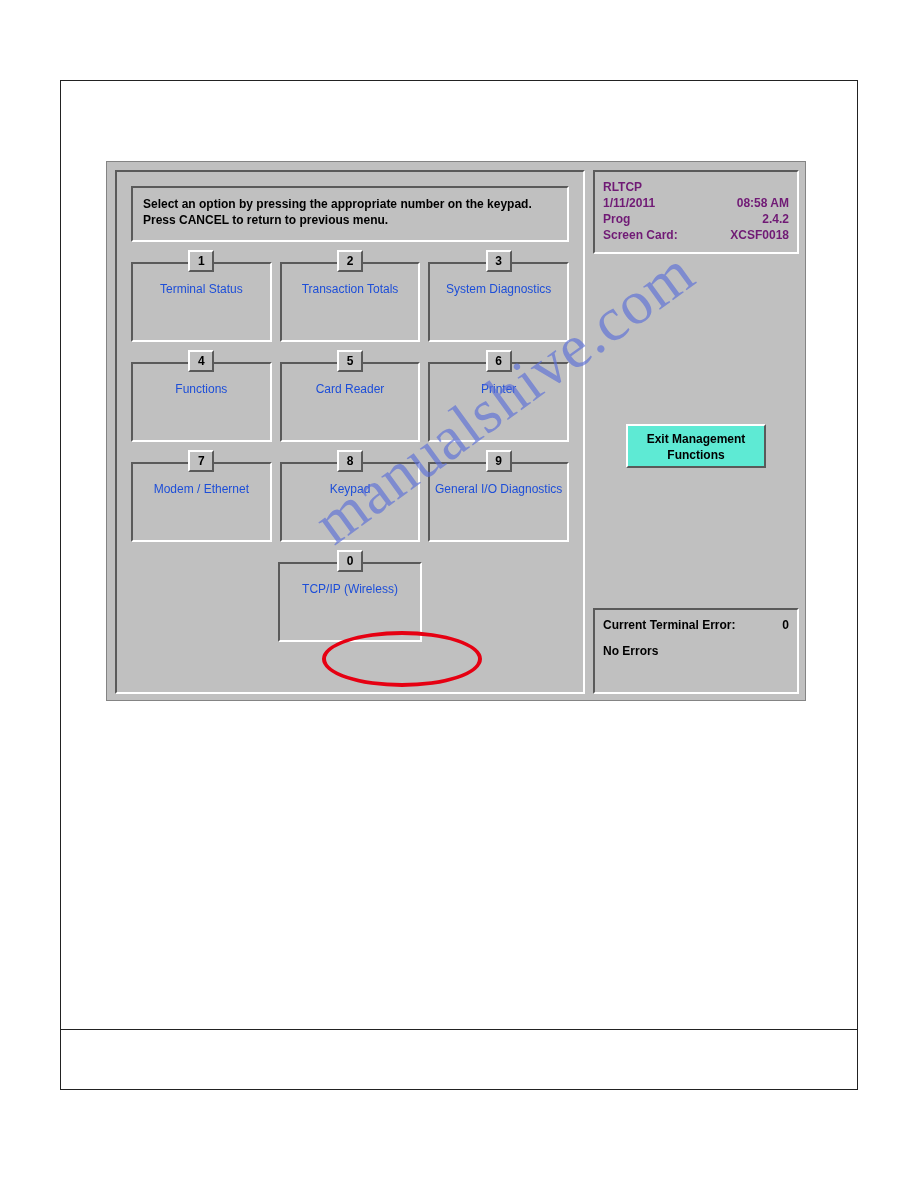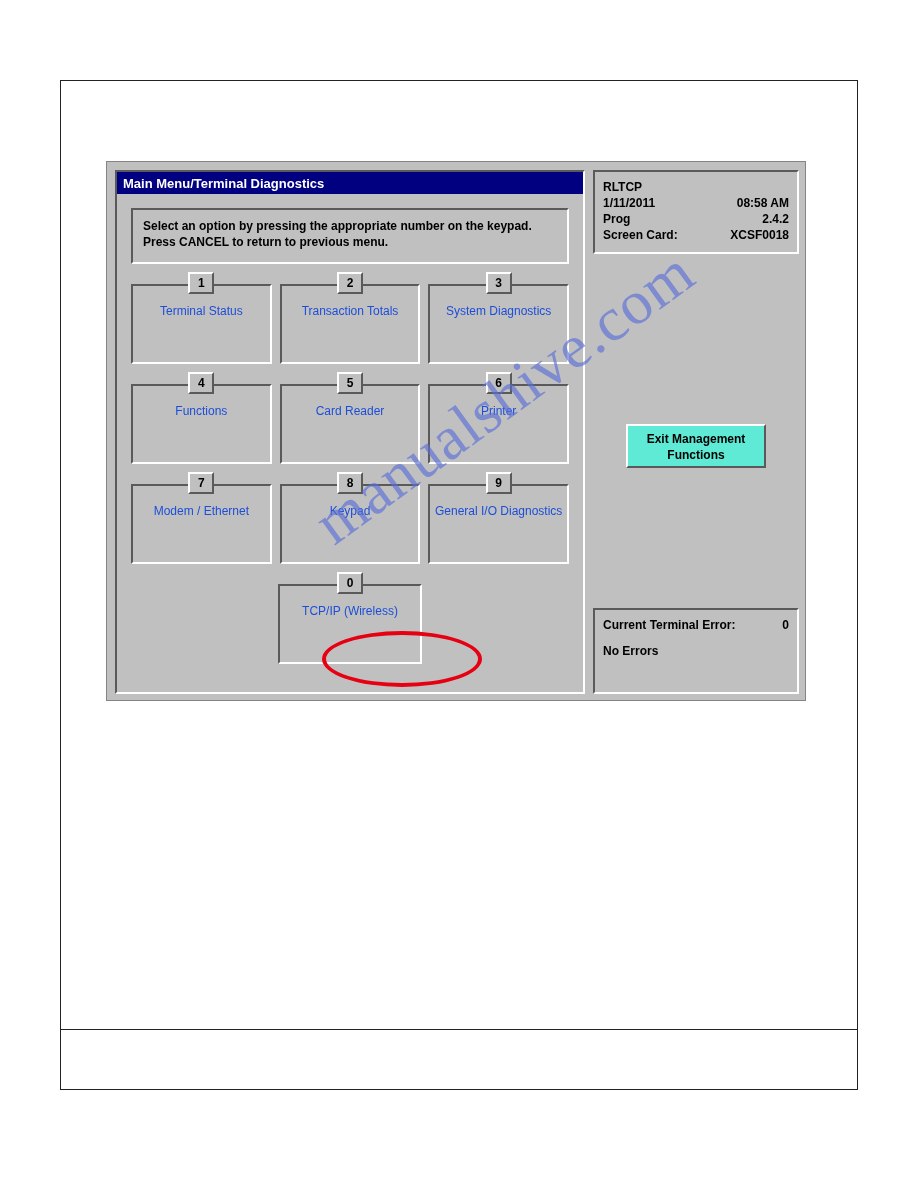--- a/index.html
+++ b/index.html
@@ -130,21 +130,21 @@
   }
   .info-box {
     border-top: 2px solid #5a5a5a;
     border-left: 2px solid #5a5a5a;
     border-right: 2px solid #ffffff;
     border-bottom: 2px solid #ffffff;
     background: #c0c0c0;
     padding: 8px;
     font-size: 12px;
     font-weight: bold;
-    color: #000000;
+    color: #701a75;
   }
   .info-box div { margin-bottom: 2px; }
   .info-row { display: flex; justify-content: space-between; }
   .exit-btn {
     display: block;
     margin: 170px auto 0 auto;
     width: 140px;
     height: 44px;
     background: #5eead4;
     border-top: 2px solid #ffffff;
@@ -212,21 +212,20 @@
 </style>
 </head>
 <body>
 
 <div class="page">
 
   <div class="screen-wrap">
     <div class="screen">
 
       <div class="left-panel">
-        <div class="titlebar">Main Menu/Terminal Diagnostics</div>
         <div class="instruction">Select an option by pressing the appropriate number on the keypad.  Press CANCEL to return to previous menu.</div>
 
         <div class="grid">
           <div class="row">
             <div class="opt">
               <div class="numtab">1</div>
               <div class="opt-box">Terminal Status</div>
             </div>
             <div class="opt">
               <div class="numtab">2</div>

